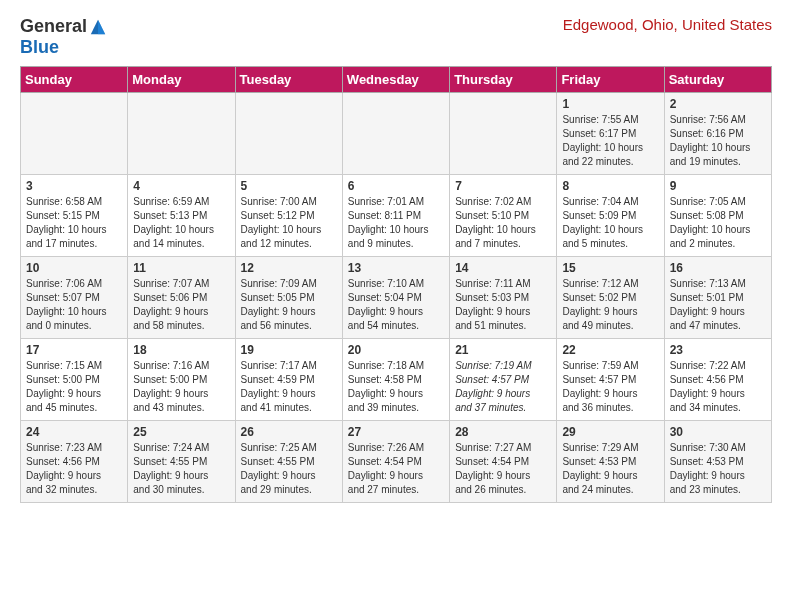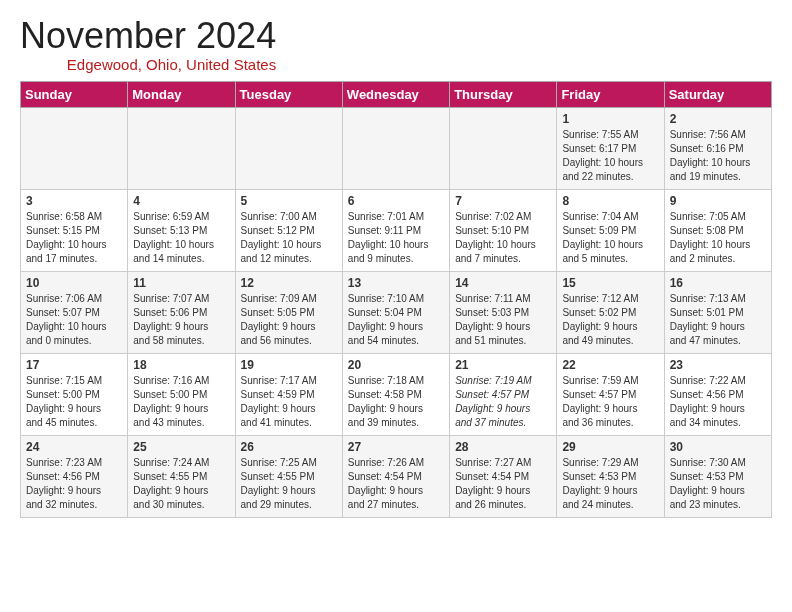--- a/index.html
+++ b/index.html
@@ -99,22 +99,31 @@
     }
     .empty-cell {
       background: #f5f5f5 !important;
     }
   </style>
 </head>
 <body>
 
 <div class="page">
   <div class="header-row">
+    <div class="logo">
+      <div class="logo-text">
+        <span class="logo-general">General</span>
+        <svg class="logo-icon" viewBox="0 0 20 20" xmlns="http://www.w3.org/2000/svg">
+          <polygon points="10,2 18,18 2,18" fill="#1a6bb5"></polygon>
+          <polygon points="10,2 18,18 10,18" fill="#2196F3" opacity="0.5"></polygon>
+        </svg>
+      </div>
+      <span class="logo-blue">Blue</span>
+    </div>
     <div class="title-block">
-      <div class="month-title">November 2024</div>
       <div class="location">Edgewood, Ohio, United States</div>
     </div>
   </div>
 
   <table class="calendar">
     <thead>
       <tr>
         <th>Sunday</th>
         <th>Monday</th>
         <th>Tuesday</th>
@@ -164,21 +173,21 @@
           <td>
             <span class="day-num">5</span>
             <div class="day-info" style="white-space: pre-line;">Sunrise: 7:00 AM
 Sunset: 5:12 PM
 Daylight: 10 hours
 and 12 minutes.</div>
           </td>
           <td>
             <span class="day-num">6</span>
             <div class="day-info" style="white-space: pre-line;">Sunrise: 7:01 AM
-Sunset: 9:11 PM
+Sunset: 8:11 PM
 Daylight: 10 hours
 and 9 minutes.</div>
           </td>
           <td>
             <span class="day-num">7</span>
             <div class="day-info" style="white-space: pre-line;">Sunrise: 7:02 AM
 Sunset: 5:10 PM
 Daylight: 10 hours
 and 7 minutes.</div>
           </td>

